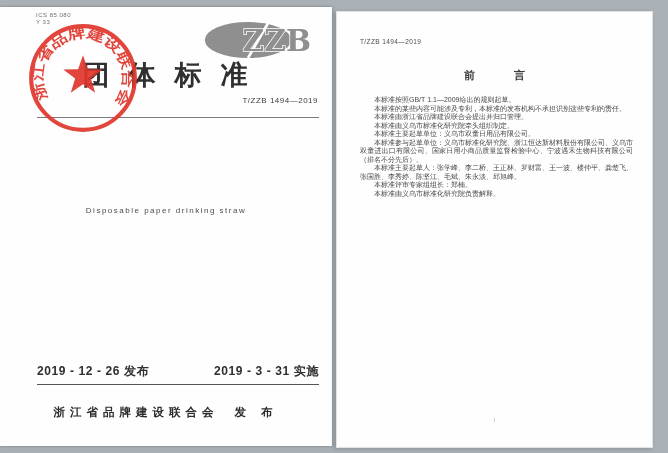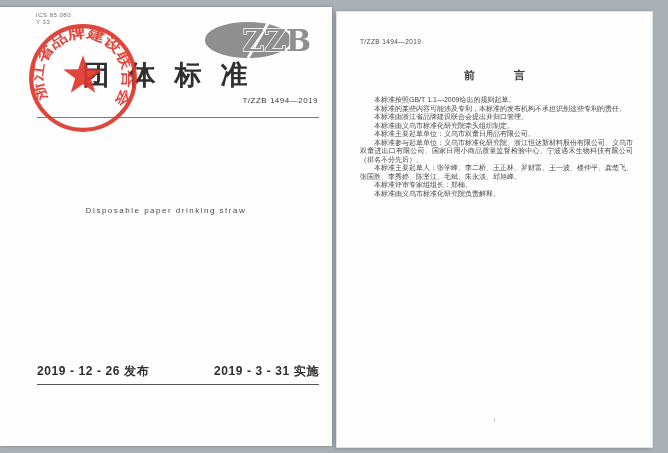--- a/index.html
+++ b/index.html
@@ -66,20 +66,23 @@
 
     <div class="cover-rule"></div>
 
     <div class="title-en">Disposable paper drinking straw</div>
 
     <div class="dates-row">
       <span>2019 - 12 - 26 发布</span>
       <span>2019 - 3 - 31 实施</span>
     </div>
 
+    <div class="publisher-row">
+      <span class="publisher-name">浙江省品牌建设联合会</span><span class="publish-label">发 布</span>
+    </div>
   </div>
 
   <div class="page page-right">
     <div class="fw-header">T/ZZB 1494—2019</div>
     <div class="fw-title">前　言</div>
 
     <div class="fw-body">
       <p>本标准按照GB/T 1.1—2009给出的规则起草。</p>
       <p>本标准的某些内容可能涉及专利，本标准的发布机构不承担识别这些专利的责任。</p>
       <p>本标准由浙江省品牌建设联合会提出并归口管理。</p>

